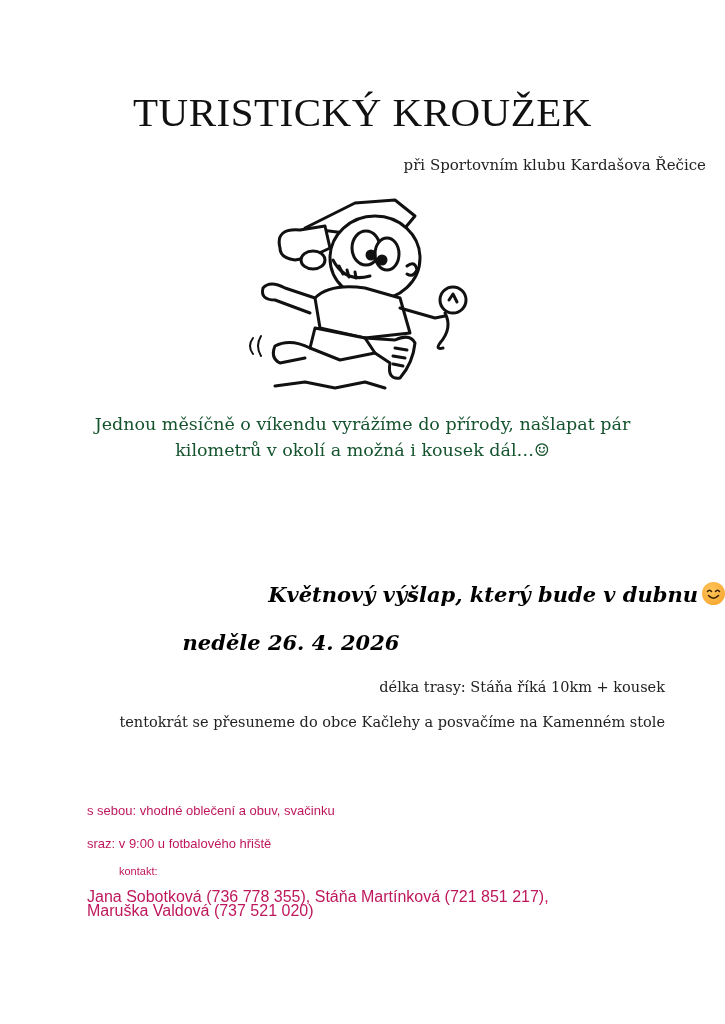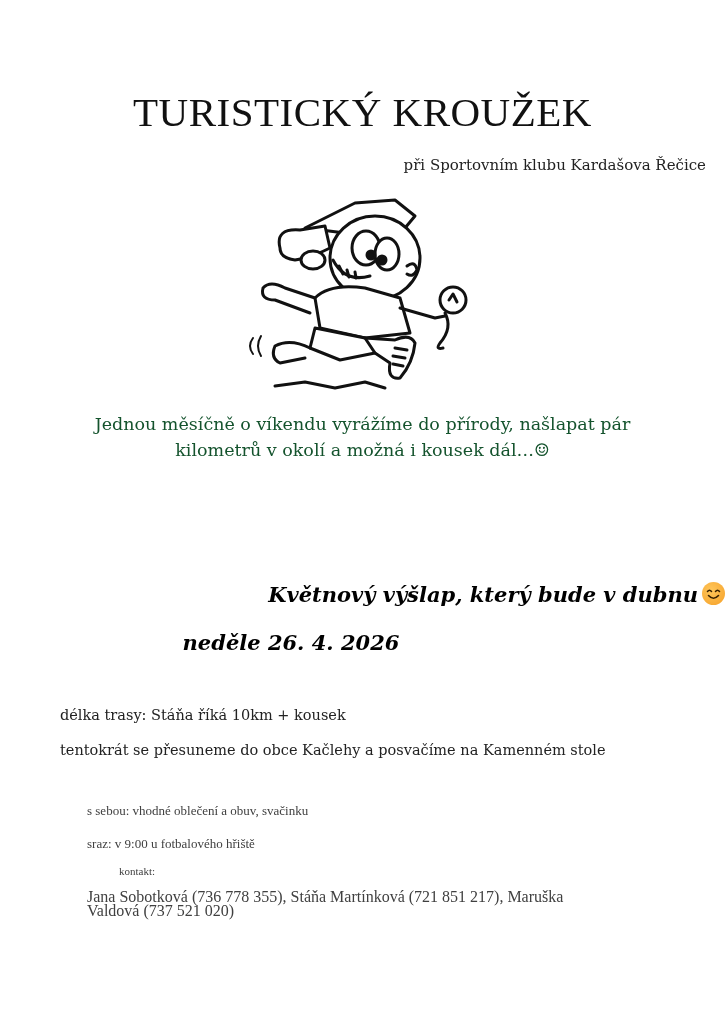--- a/index.html
+++ b/index.html
@@ -28,28 +28,28 @@
     display: inline-block; width: 23px; height: 23px; border-radius: 50%;
     background: radial-gradient(circle at 40% 35%, #ffc65a, #f5a028);
     vertical-align: -3px; margin-left: 4px; position: relative;
   }
   .emoji svg { position: absolute; left: 0; top: 0; }
   .event-date {
     position: absolute; left: 0; width: 582px; top: 630px; text-align: center;
     font-family: "DejaVu Serif", serif; font-style: italic; font-weight: bold; font-size: 21px; color: #000;
   }
   .detail {
-    position: absolute; left: 60px; width: 605px; text-align: left;
-    font-family: "DejaVu Serif", serif; font-size: 14.5px; line-height: 22px; color: #222; margin-top: 28px;
+    position: absolute; left: 60px; width: 605px; text-align: right;
+    font-family: "DejaVu Serif", serif; font-size: 14.5px; line-height: 22px; color: #222;
   }
   .route-length { top: 676px; }
   .route-desc { top: 711px; }
   .info {
     position: absolute; left: 87px; width: 560px;
-    font-family: Liberation Serif, serif; color: #404040;
+    font-family: Liberation Sans, sans-serif; color: #be185d;
   }
   .bring { top: 803px; font-size: 13px; }
   .meet { top: 836px; font-size: 13px; }
   .contact-label { top: 865px; font-size: 11px; margin-left: 32px; }
   .contact-list { top: 890px; font-size: 16px; line-height: 14px; width: 520px; }
 </style>
 </head>
 <body>
 
 <div class="page">

